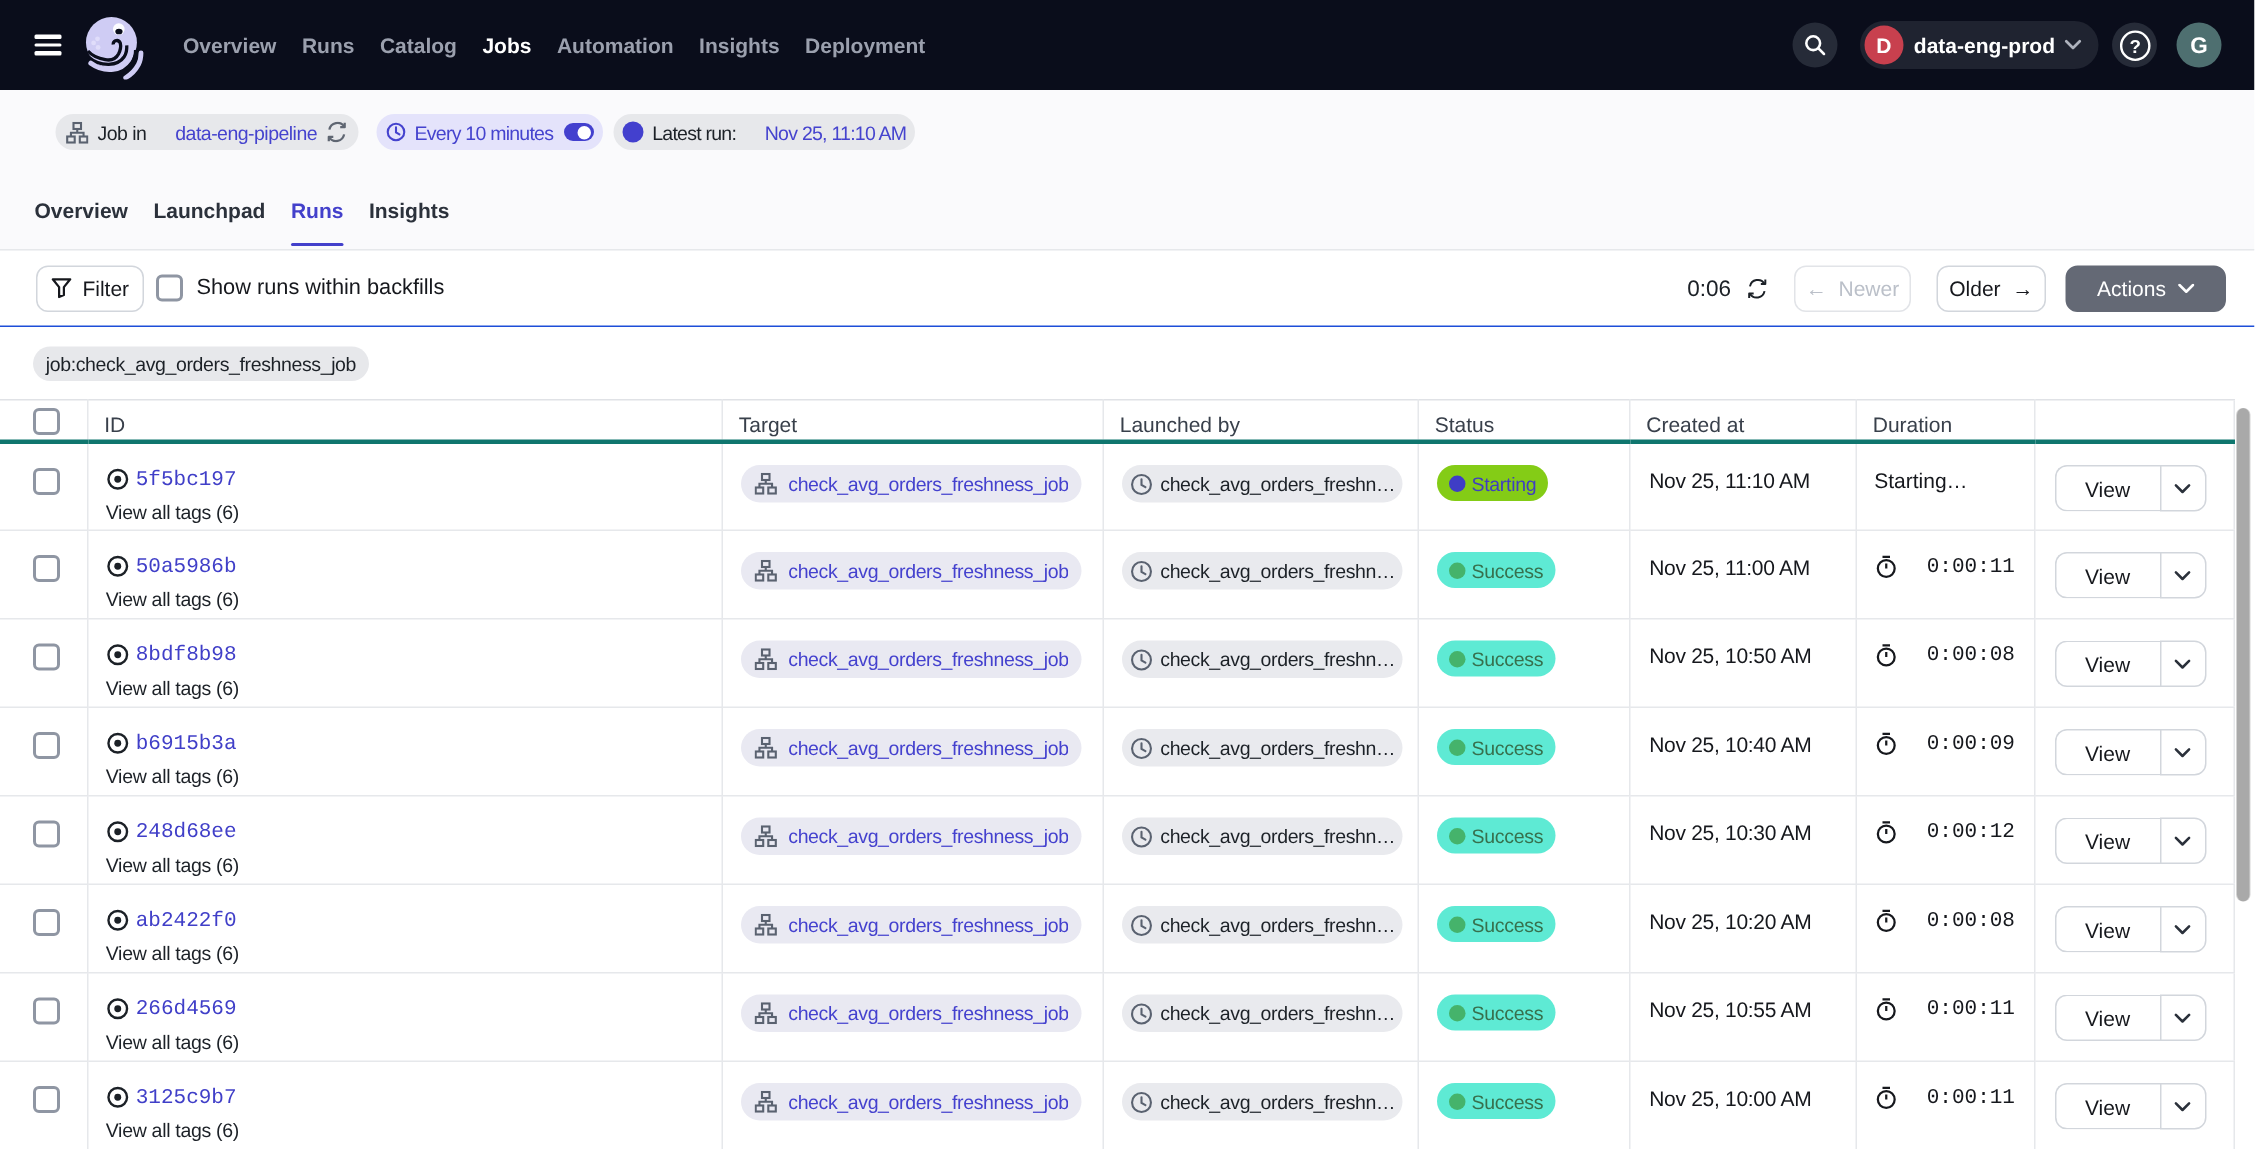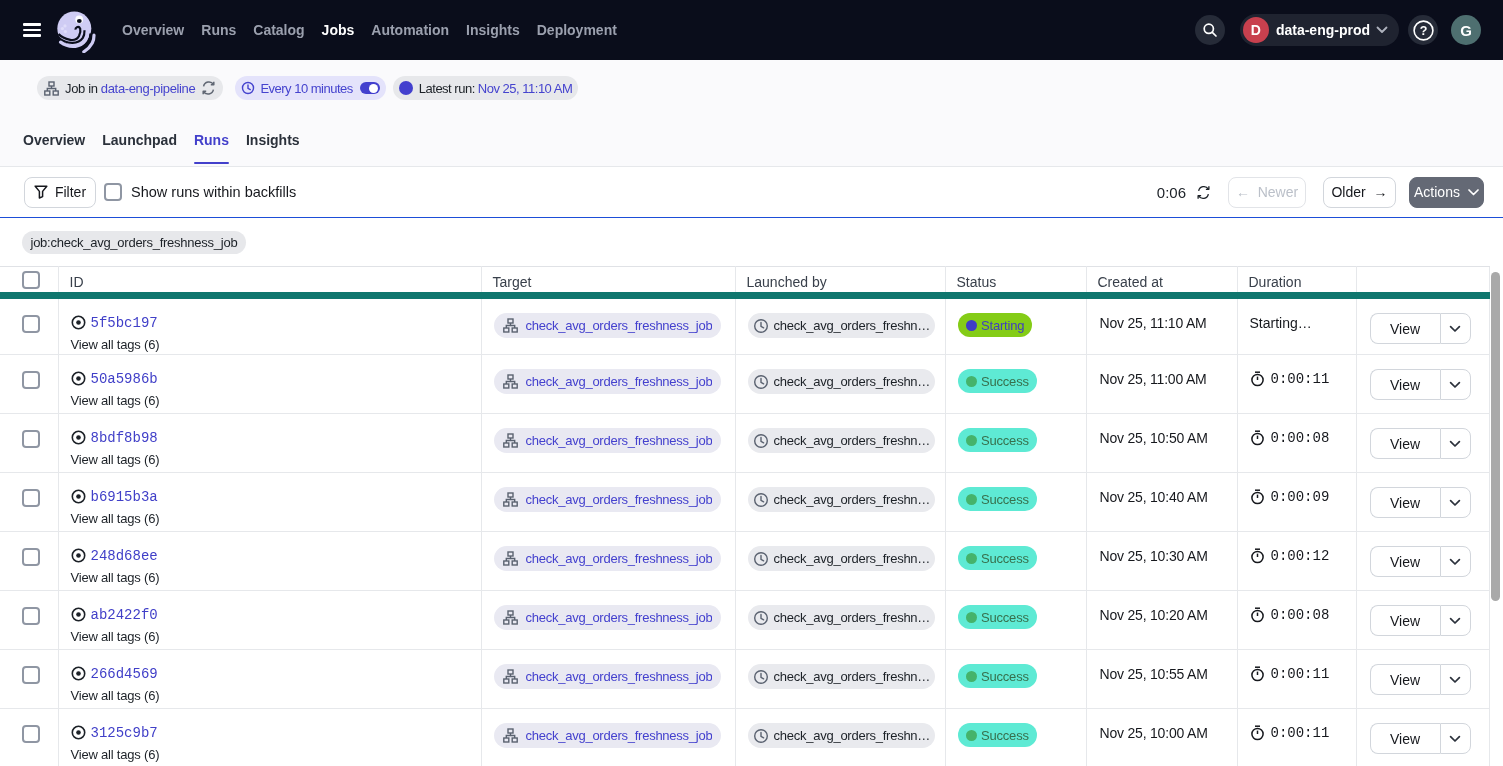--- a/index.html
+++ b/index.html
@@ -20,21 +20,21 @@
   .depl .t { color:#fff; font-size:14px; font-weight:700; margin:0 6px 0 7px; }
   .avatar { width:30px; height:30px; border-radius:50%; background:#4e6f70; color:#fff; font-size:15px; font-weight:700; display:flex; align-items:center; justify-content:center; margin:0 22px 0 13px; }
   
   .pagehead { background:#fafafc; border-bottom:1px solid #e6e8eb; height:107px; position:relative; }
   .crumbrow { display:flex; align-items:center; padding:0 0 0 24px; height:56px; }
   .crumbrow h1 { font-size:19px; font-weight:700; color:#16181d; letter-spacing:-0.6px; white-space:nowrap; }
   .crumbrow h1 a { color:#4543ce; text-decoration:none; }
   .tag { height:24px; border-radius:12px; display:inline-flex; align-items:center; font-size:13px; letter-spacing:-0.35px; padding:0 7px; gap:6px; white-space:nowrap; }
   .tag.gray { background:#e7e8eb; color:#1c2127; }
   .tag.purple { background:#e4e3fb; color:#4543ce; }
-  .tag a { color:#4543ce; text-decoration:none; }
+  .tag a { color:#4543ce; text-decoration:none;margin-left:16px; }
   .toggle { width:20px; height:12px; margin-left:2px; background:#4340ce; border-radius:8px; position:relative; display:inline-block; }
   .toggle::after { content:""; position:absolute; right:1.5px; top:1.5px; width:9px; height:9px; background:#fff; border-radius:50%; }
   .dot { width:14px; height:14px; border-radius:50%; background:#4340ce; display:inline-block; }
   .tabs { position:absolute; left:23px; bottom:0; display:flex; gap:17px; }
   .tabs .tab { font-size:14px; font-weight:700; color:#2b313b; padding-bottom:18px; position:relative; }
   .tabs .tab.sel { color:#4340cb; }
   .tabs .tab.sel::after { content:""; position:absolute; left:0; right:0; bottom:2px; height:2px; background:#4340cb; border-radius:1px; }
   
   .toolbar { height:51px; border-bottom:1px solid #1d4ed8; display:flex; align-items:center; position:relative; }
   .btn { white-space:nowrap; height:31px; border:1px solid #d2d6dc; border-radius:8px; background:#fff; display:inline-flex; align-items:center; justify-content:center; font-size:14px; color:#16181d; gap:7px; padding:0 12px; }
@@ -47,42 +47,42 @@
   .btn.dark { background:#646975; border-color:#646975; color:#fff; }
   
   .tagrow { height:48px; display:flex; align-items:center; padding-left:22px; }
   .jobchip { height:23px; background:#e7e8eb; border-radius:12px; font-size:13px; letter-spacing:-0.25px; color:#1c2127; display:inline-flex; align-items:center; padding:0 8.5px; }
   
   table { border-collapse:collapse; table-layout:fixed; width:1489px; border-right:1px solid #e6e8eb; }
   col.c0{width:58px} col.c1{width:423px} col.c2{width:254px} col.c3{width:210px}
   col.c4{width:141px} col.c5{width:151px} col.c6{width:119px} col.c7{width:133px}
   th, td { border-right:1px solid #e6e8eb; vertical-align:top; }
   th:last-child, td:last-child { border-right:none; }
-  thead th { border-top:1px solid #e0e2e6; border-bottom:7px solid #0f766e; height:28px; font-size:14px; font-weight:400; color:#39404b; text-align:left; padding:5px 0 0 11px; vertical-align:middle; }
+  thead th { border-top:1px solid #e0e2e6; border-bottom:3px solid #0f766e; height:28px; font-size:14px; font-weight:400; color:#39404b; text-align:left; padding:5px 0 0 11px; vertical-align:middle; }
   thead th.cbcell { padding:4px 0 0 22px; }
   tbody td { border-bottom:1px solid #e6e8eb; height:59px; padding-top:14px; }
   td.cbcell { padding:16px 0 0 22px; }
   td.idcell { padding:15.5px 0 0 12px; }
   .idrow { display:flex; align-items:center; gap:5px; }
   .runid { font-family:"Liberation Mono", monospace; font-size:14px; color:#403fc8; }
   .viewtags { font-size:13px; letter-spacing:-0.2px; color:#1c2127; margin:6px 0 0 0px; }
   td.chipcell { padding:14px 0 0 12px; }
   .chip { height:25px; border-radius:13px; display:inline-flex; align-items:center; gap:8px; font-size:13px; letter-spacing:-0.25px; padding:0 9px; max-width:100%; }
   .chip.lav { background:#e9e9f2; color:#4441ce; }
   .chip.gry { background:#e9eaee; color:#1c2127; }
   .chip .txt { overflow:hidden; text-overflow:ellipsis; white-space:nowrap; }
   .status { height:24px; border-radius:12px; display:inline-flex; align-items:center; gap:4.5px; font-size:13px; letter-spacing:-0.2px; padding:0 8px; }
   .status.starting { background:#84cc16; color:#403fc0;justify-content:flex-end; }
   .status.success { background:#5eead4; color:#37704d; }
   .status .sdot { width:11px; height:11px; border-radius:50%; }
   .status.starting .sdot { background:#3f3dc6; }
   .status.success .sdot { background:#45b36b; }
   td.datecell { font-size:14px; letter-spacing:-0.2px; color:#16181d; padding:15.5px 0 0 13px; }
   td.durcell { font-size:14px; color:#16181d; padding:15.5px 0 0 12px; }
-  .dur { display:flex; align-items:center; gap:6px; }
+  .dur { display:flex; align-items:center; gap:20px; }
   td.viewcell { padding:14px 0 0 13px; }
   .viewbtn { display:inline-flex; height:31px; }
   .viewbtn .v { width:70px; border:1px solid #d2d6dc; border-right:none; border-radius:8px 0 0 8px; display:flex; align-items:center; justify-content:center; font-size:14px; color:#16181d; background:#fff; }
   .viewbtn .c { width:31px; border:1px solid #d2d6dc; border-radius:0 8px 8px 0; display:flex; align-items:center; justify-content:center; background:#fff; }
   
   .sthumb { position:fixed; right:3px; top:272px; width:9px; height:329px; background:#a9a9a9; border-radius:5px; }
 </style>
 </head>
 <body>
 
@@ -193,21 +193,21 @@
     <svg width="15" height="15" viewBox="0 0 17 16" style="margin-left:10px;">
         <g stroke="#1c2127" stroke-width="1.5" fill="none">
           <path d="M14 4.2 A 6 6 0 0 0 3 6.2"></path>
           <path d="M3 11.8 A 6 6 0 0 0 14 9.8"></path>
           <path d="M14.6 1 v3.4 h-3.4" stroke-linejoin="round"></path>
           <path d="M2.4 15 v-3.4 h3.4" stroke-linejoin="round"></path>
         </g>
       </svg>
     <button class="btn disabled" style="margin-left:17px; width:78px; padding:0;">←&nbsp; Newer</button>
     <button class="btn" style="margin-left:17px; width:73px; padding:0;">Older&nbsp; →</button>
-    <button class="btn dark" style="margin-left:13px; width:75px; padding:0; gap:8px;">Actions
+    <button class="btn dark" style="margin-left:13px; width:107px; padding:0; gap:8px;">Actions
       <svg width="11" height="7" viewBox="0 0 11 7">
           <path d="M1 1 L5.5 5.5 L10 1" stroke="#fff" stroke-width="1.7" fill="none" stroke-linecap="round" stroke-linejoin="round"></path>
         </svg>
     </button>
   </div>
 </div>
 
 <div class="tagrow">
     <span class="jobchip">job:check_avg_orders_freshness_job</span>
   </div>

